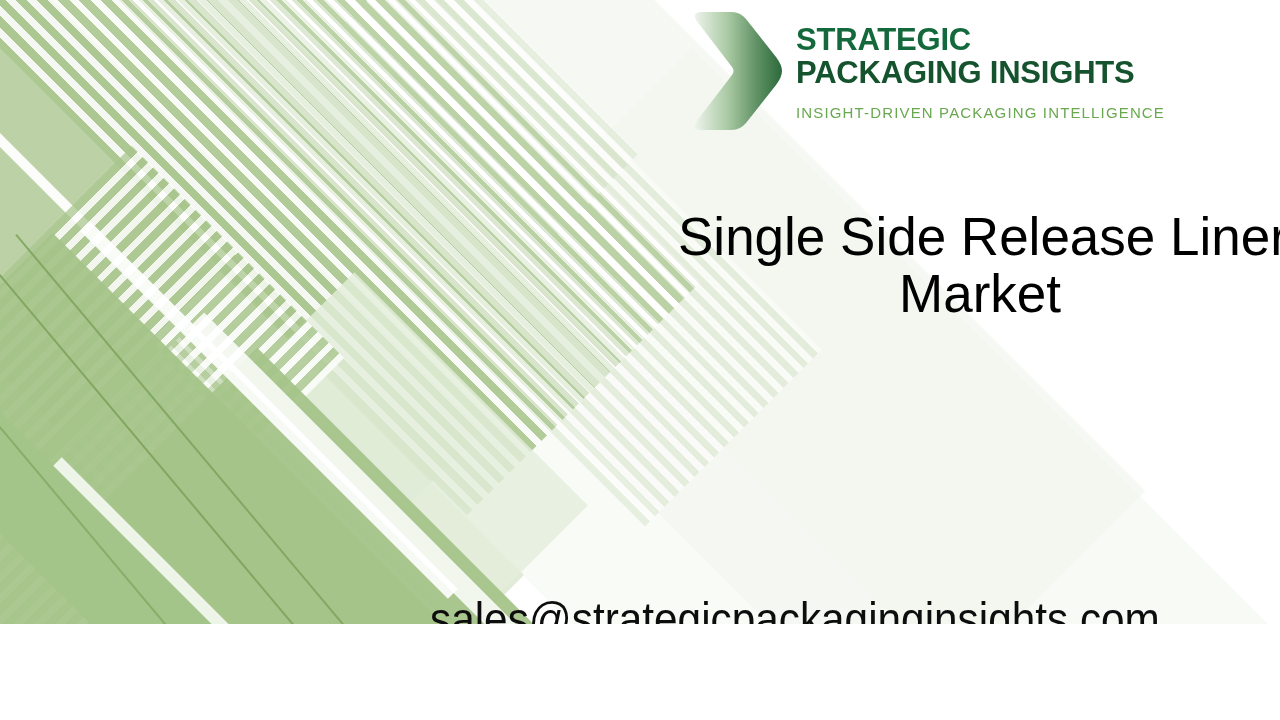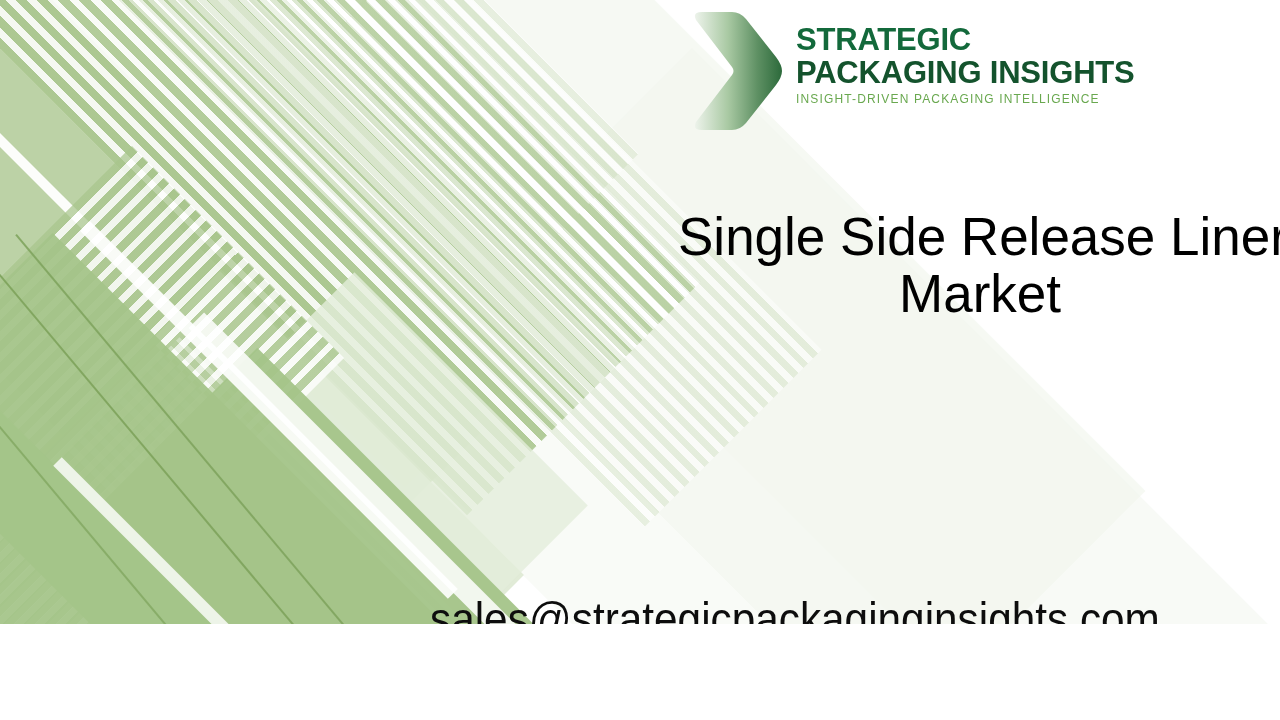--- a/index.html
+++ b/index.html
@@ -210,22 +210,22 @@
     padding-top: 16px;
   }
   .logo-line {
     font-weight: bold;
     font-size: 31px;
     line-height: 1.06;
     letter-spacing: -0.2px;
     white-space: nowrap;
   }
   .logo-tagline {
-    margin-top: 2px;
-    font-size: 12px;
+    margin-top: 14px;
+    font-size: 15px;
     letter-spacing: 1.15px;
     white-space: nowrap;
   }
 
   
   .title {
     position: absolute;
     left: 678px;
     top: 208px;
     width: 604px;

